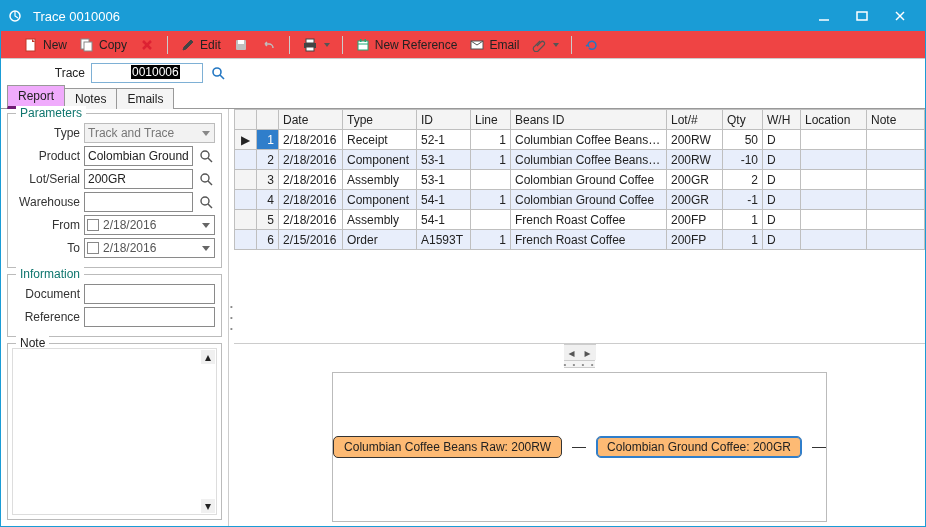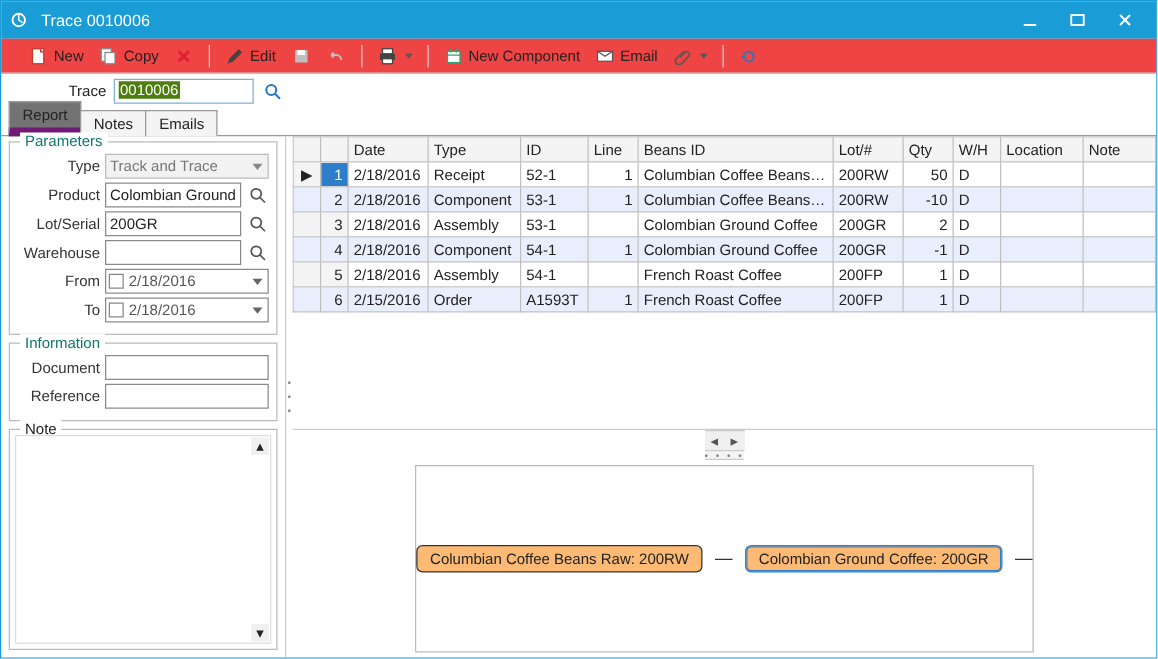--- a/index.html
+++ b/index.html
@@ -14,25 +14,25 @@
   
   .toolbar { height:28px; border-bottom:1px solid #ccc; display:flex; align-items:center; padding:0 18px; gap:4px; background:#ef4444; }
   .tbtn { display:flex; align-items:center; gap:4px; padding:2px 4px; border-radius:2px; }
   .sep { width:1px; height:18px; background:#ccc; margin:0 4px; }
   .iconbox { width:16px; height:16px; display:inline-flex; align-items:center; justify-content:center; }
   .dd-caret { width:0; height:0; border-left:3px solid transparent; border-right:3px solid transparent; border-top:4px solid #555; margin-left:2px; }
   
   .tracerow { height:28px; display:flex; align-items:center; padding:2px 22px 2px 48px; gap:6px; }
   .tracerow label { width:36px; text-align:right; }
   .traceinput { width:112px; height:20px; border:1px solid #7eb0d5; padding:1px 3px; background:#fff; }
-  .traceinput .sel { background:#4d7c0f; color:#fff; padding:0 1px; }
+  .traceinput .sel { background:#000000; color:#fff; padding:0 1px;margin-left:36px; }
   .lookup { width:18px; height:18px; display:inline-flex; align-items:center; justify-content:center; }
   .tabsbar { height:22px; display:flex; align-items:flex-end; padding-left:6px; border-bottom:1px solid #999; }
   .tab { padding:3px 10px 3px; border:1px solid #999; border-bottom:none; margin-right:-1px; background:#f4f4f4; position:relative; top:1px; }
-  .tab.active { background:#737373; border-bottom:7px solid #701a75; }
+  .tab.active { background:#f0abfc; border-bottom:3px solid #701a75; }
   .split { flex:1; display:flex; min-height:0; }
   .leftpane { width:228px; border-right:1px solid #ccc; padding:4px 6px 6px 6px; display:flex; flex-direction:column; gap:6px; }
   .fieldset { border:1px solid #bbb; padding:6px 6px 6px 6px; position:relative; }
   .fieldset > .legend { position:absolute; top:-8px; left:8px; background:#fff; padding:0 4px; color:#0f766e; }
   .frow { display:flex; align-items:center; margin:3px 0; gap:4px; }
   .frow label { width:66px; text-align:right; color:#333; }
   .txt { flex:1; height:20px; border:1px solid #8a8a8a; background:#fff; padding:1px 3px; display:flex; align-items:center; overflow:hidden; white-space:nowrap; }
   .select { flex:1; height:20px; border:1px solid #bcbcbc; background:#f2f2f2; color:#777; display:flex; align-items:center; padding:0 3px; position:relative; }
   .select .caret { position:absolute; right:4px; top:7px; width:0; height:0; border-left:4px solid transparent; border-right:4px solid transparent; border-top:5px solid #888; }
   .datebox { flex:1; height:20px; border:1px solid #8a8a8a; background:#fff; display:flex; align-items:center; padding:0 2px; gap:4px; color:#555; }
@@ -163,21 +163,21 @@
     <div class="sep"></div>
     <div class="tbtn">
       <span class="iconbox">
           <svg width="14" height="14">
             <rect x="2" y="3" width="10" height="9" fill="#fff" stroke="#2a7"></rect>
             <line x1="2" y1="6" x2="12" y2="6" stroke="#2a7"></line>
             <rect x="4" y="1" width="1.5" height="3" fill="#2a7"></rect>
             <rect x="8.5" y="1" width="1.5" height="3" fill="#2a7"></rect>
           </svg>
         </span>
-      <span>New Component</span>
+      <span>New Reference</span>
     </div>
     <div class="tbtn">
       <span class="iconbox">
           <svg width="14" height="14">
             <rect x="1" y="3" width="12" height="8" fill="#fff" stroke="#555"></rect>
             <path d="M1 3l6 4 6-4" fill="none" stroke="#555"></path>
           </svg>
         </span>
       <span>Email</span>
     </div>

